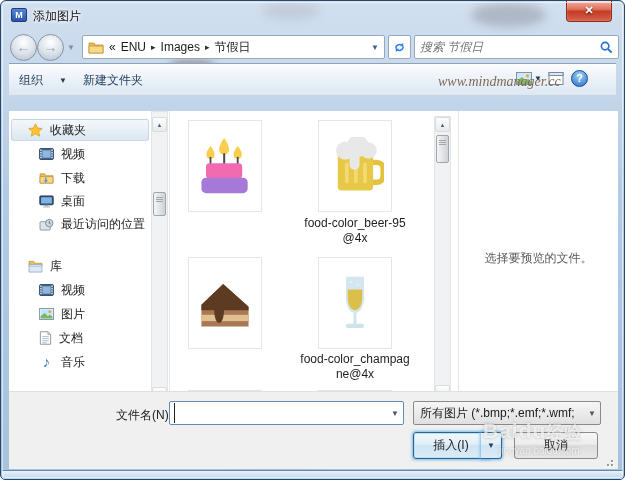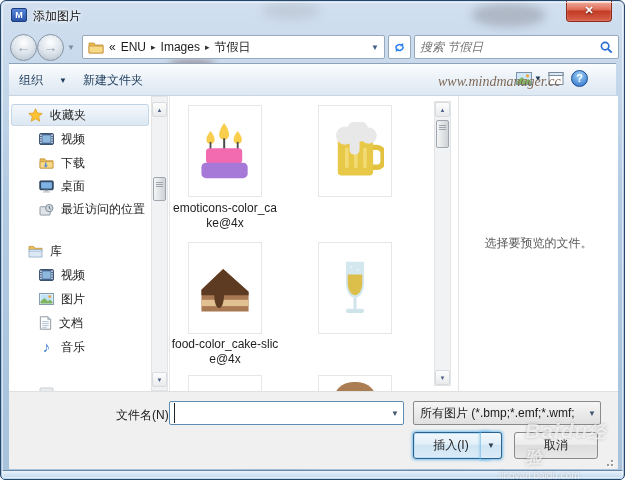--- a/index.html
+++ b/index.html
@@ -62,21 +62,21 @@
   .tb-right { position:absolute; right:28px; top:6px; display:flex; align-items:center; gap:6px; }
   .help-circle { width:17px; height:17px; border-radius:50%; border:1px solid #1c4f94;
     background:radial-gradient(circle at 50% 30%, #9fd4f5, #2a6bc8); color:#fff; font-weight:bold;
     font-size:11px; text-align:center; line-height:15px; cursor:pointer; }
 
   .wm-top { position:absolute; left:437px; top:73px; z-index:6; pointer-events:none;
     font-family:"Liberation Serif", serif; font-style:italic; font-size:14px;
     color:rgba(116,92,74,.92); text-shadow:0 1px 0 rgba(255,255,255,.35); white-space:nowrap; }
 
   
-  .content { position:absolute; left:8px; top:95px; width:609px; height:295px; background:#fff;
+  .content { position:absolute; left:8px; top:110px; width:609px; height:295px; background:#fff;
     overflow:hidden; z-index:1; }
 
   .side-item { position:absolute; display:flex; align-items:center; gap:7px; cursor:pointer; height:18px; }
   .side-item .lbl { white-space:nowrap; }
   .fav-hl { position:absolute; left:2px; top:8px; width:138px; height:22px; border-radius:3px;
     background:linear-gradient(rgba(213,227,240,.25), rgba(190,211,230,.55));
     border:1px solid rgba(170,195,218,.55); }
 
   .scrollbar { position:absolute; width:17px; background:#f1f2f4; border:1px solid #e2e4e6; }
   .sb-btn { position:absolute; left:0; width:15px; height:15px; background:linear-gradient(#fdfdfd,#e8eaec);
@@ -116,21 +116,21 @@
     background:linear-gradient(#f2f8fc,#e2eff8 45%, #cfe4f3 50%, #dcebf7);
     box-shadow:0 0 3px 1px #74bce9, inset 0 0 0 1px #b9e0f5; }
   .btn-insert-arrow { left:472px; width:21px; border:1px solid #2c628b; border-left:none;
     border-radius:0 3px 3px 0; background:linear-gradient(#f2f8fc,#e2eff8 45%, #cfe4f3 50%, #dcebf7);
     box-shadow:0 0 3px 1px #74bce9; font-size:8px; color:#2c3e50; }
   .btn-cancel { left:505px; width:84px; border:1px solid #8a8a8a; border-radius:3px;
     background:linear-gradient(#f7f7f7,#ececec 45%, #dddddd 50%, #e8e8e8); }
 
   .wm-baidu { position:absolute; left:482px; top:418px; z-index:10; pointer-events:none;
     color:rgba(255,255,255,.66); text-shadow:0 0 3px rgba(110,110,110,.45); }
-  .wm-baidu .l1 { font-size:21px; font-weight:bold; font-style:italic; letter-spacing:1px;margin-left:42px; }
+  .wm-baidu .l1 { font-size:21px; font-weight:bold; letter-spacing:1px; }
   .wm-baidu .l1 .cn { font-size:17px; }
   .wm-baidu .l2 { font-size:10px; margin:1px 0 0 16px; color:rgba(255,255,255,.6); }
 
   .grip { position:absolute; right:5px; bottom:3px; width:10px; height:10px; }
   .grip i { position:absolute; width:2px; height:2px; background:#9a9a9a; box-shadow:1px 1px 0 #fff; }
 
   .bottom-glass { position:absolute; left:1px; right:1px; top:469px; height:9px; z-index:1;
     background:linear-gradient(#eaf3fc, #b9d4ec); border-top:1px solid #6a87a3; }
 </style>
 </head>
@@ -348,41 +348,41 @@
         <rect x="13" y="16" width="39" height="43" rx="4" fill="#e8c847"></rect>
         <rect x="21" y="28" width="4" height="23" rx="2" fill="#f2da74"></rect>
         <rect x="31" y="28" width="4" height="23" rx="2" fill="#f2da74"></rect>
         <rect x="41" y="28" width="4" height="23" rx="2" fill="#f2da74"></rect>
         <circle cx="21" cy="15" r="10" fill="#e8e8e8"></circle>
         <circle cx="35" cy="10" r="12" fill="#e8e8e8"></circle>
         <circle cx="47" cy="15" r="9" fill="#e8e8e8"></circle>
         <rect x="26" y="14" width="11" height="22" rx="5.5" fill="#e8e8e8"></rect>
       </svg>
     </div>
-    <div class="fname" style="left:161px;top:105px;">emoticons-color_cake@4x</div>
+    <div class="fname" style="left:291px;top:105px;">food-color_beer-95@4x</div>
 
     <div class="tile" style="left:179px;top:146px;">
       <svg width="58" height="58" viewBox="0 0 64 64">
         <path d="M6 34 L30 11 L58 36 L58 58 L6 58 Z" fill="#a87953"></path>
         <rect x="6" y="45" width="52" height="7" fill="#e3c091"></rect>
         <path d="M6 34 L30 11 L58 36 L58 40 L6 40 Z" fill="#5d3a22"></path>
         <path d="M20 38 c0 10 2.4 16 5.5 16 c3.1 0 5.5 -6 5.5 -16 z" fill="#5d3a22"></path>
       </svg>
     </div>
     <div class="tile" style="left:309px;top:146px;">
       <svg width="58" height="58" viewBox="0 0 64 64">
         <path d="M22 3 H42 V26 C42 37 37 43 32 43 C27 43 22 37 22 26 Z" fill="#d4e7ee"></path>
         <path d="M24 17 H40 V26 C40 35 36 40 32 40 C28 40 24 35 24 26 Z" fill="#dcbf4a"></path>
         <circle cx="28" cy="9" r=".9" fill="#eef7fa"></circle>
           <circle cx="35" cy="12" r=".9" fill="#eef7fa"></circle>
         <rect x="30.4" y="43" width="3.2" height="12" fill="#cfe3ea"></rect>
         <rect x="22" y="55" width="20" height="4.5" rx="2" fill="#cfe3ea"></rect>
       </svg>
     </div>
-    <div class="fname" style="left:161px;top:241px;">food-color_cake-slice@4x</div>
+    <div class="fname" style="left:291px;top:241px;">food-color_champagne@4x</div>
 
     <div class="tile" style="left:179px;top:279px;height:16px;border-bottom:none;"></div>
     <div class="tile" style="left:309px;top:279px;height:16px;border-bottom:none;overflow:hidden;">
       <div style="position:absolute;left:14px;top:6px;width:44px;height:20px;border-radius:22px 22px 0 0;background:#ab7d52;"></div>
     </div>
 
     <div class="scrollbar" style="left:425px;top:5px;height:285px;">
       <div class="sb-btn" style="top:0;">▲</div>
       <div class="sb-thumb" style="top:18px;height:28px;">
           <i></i>

